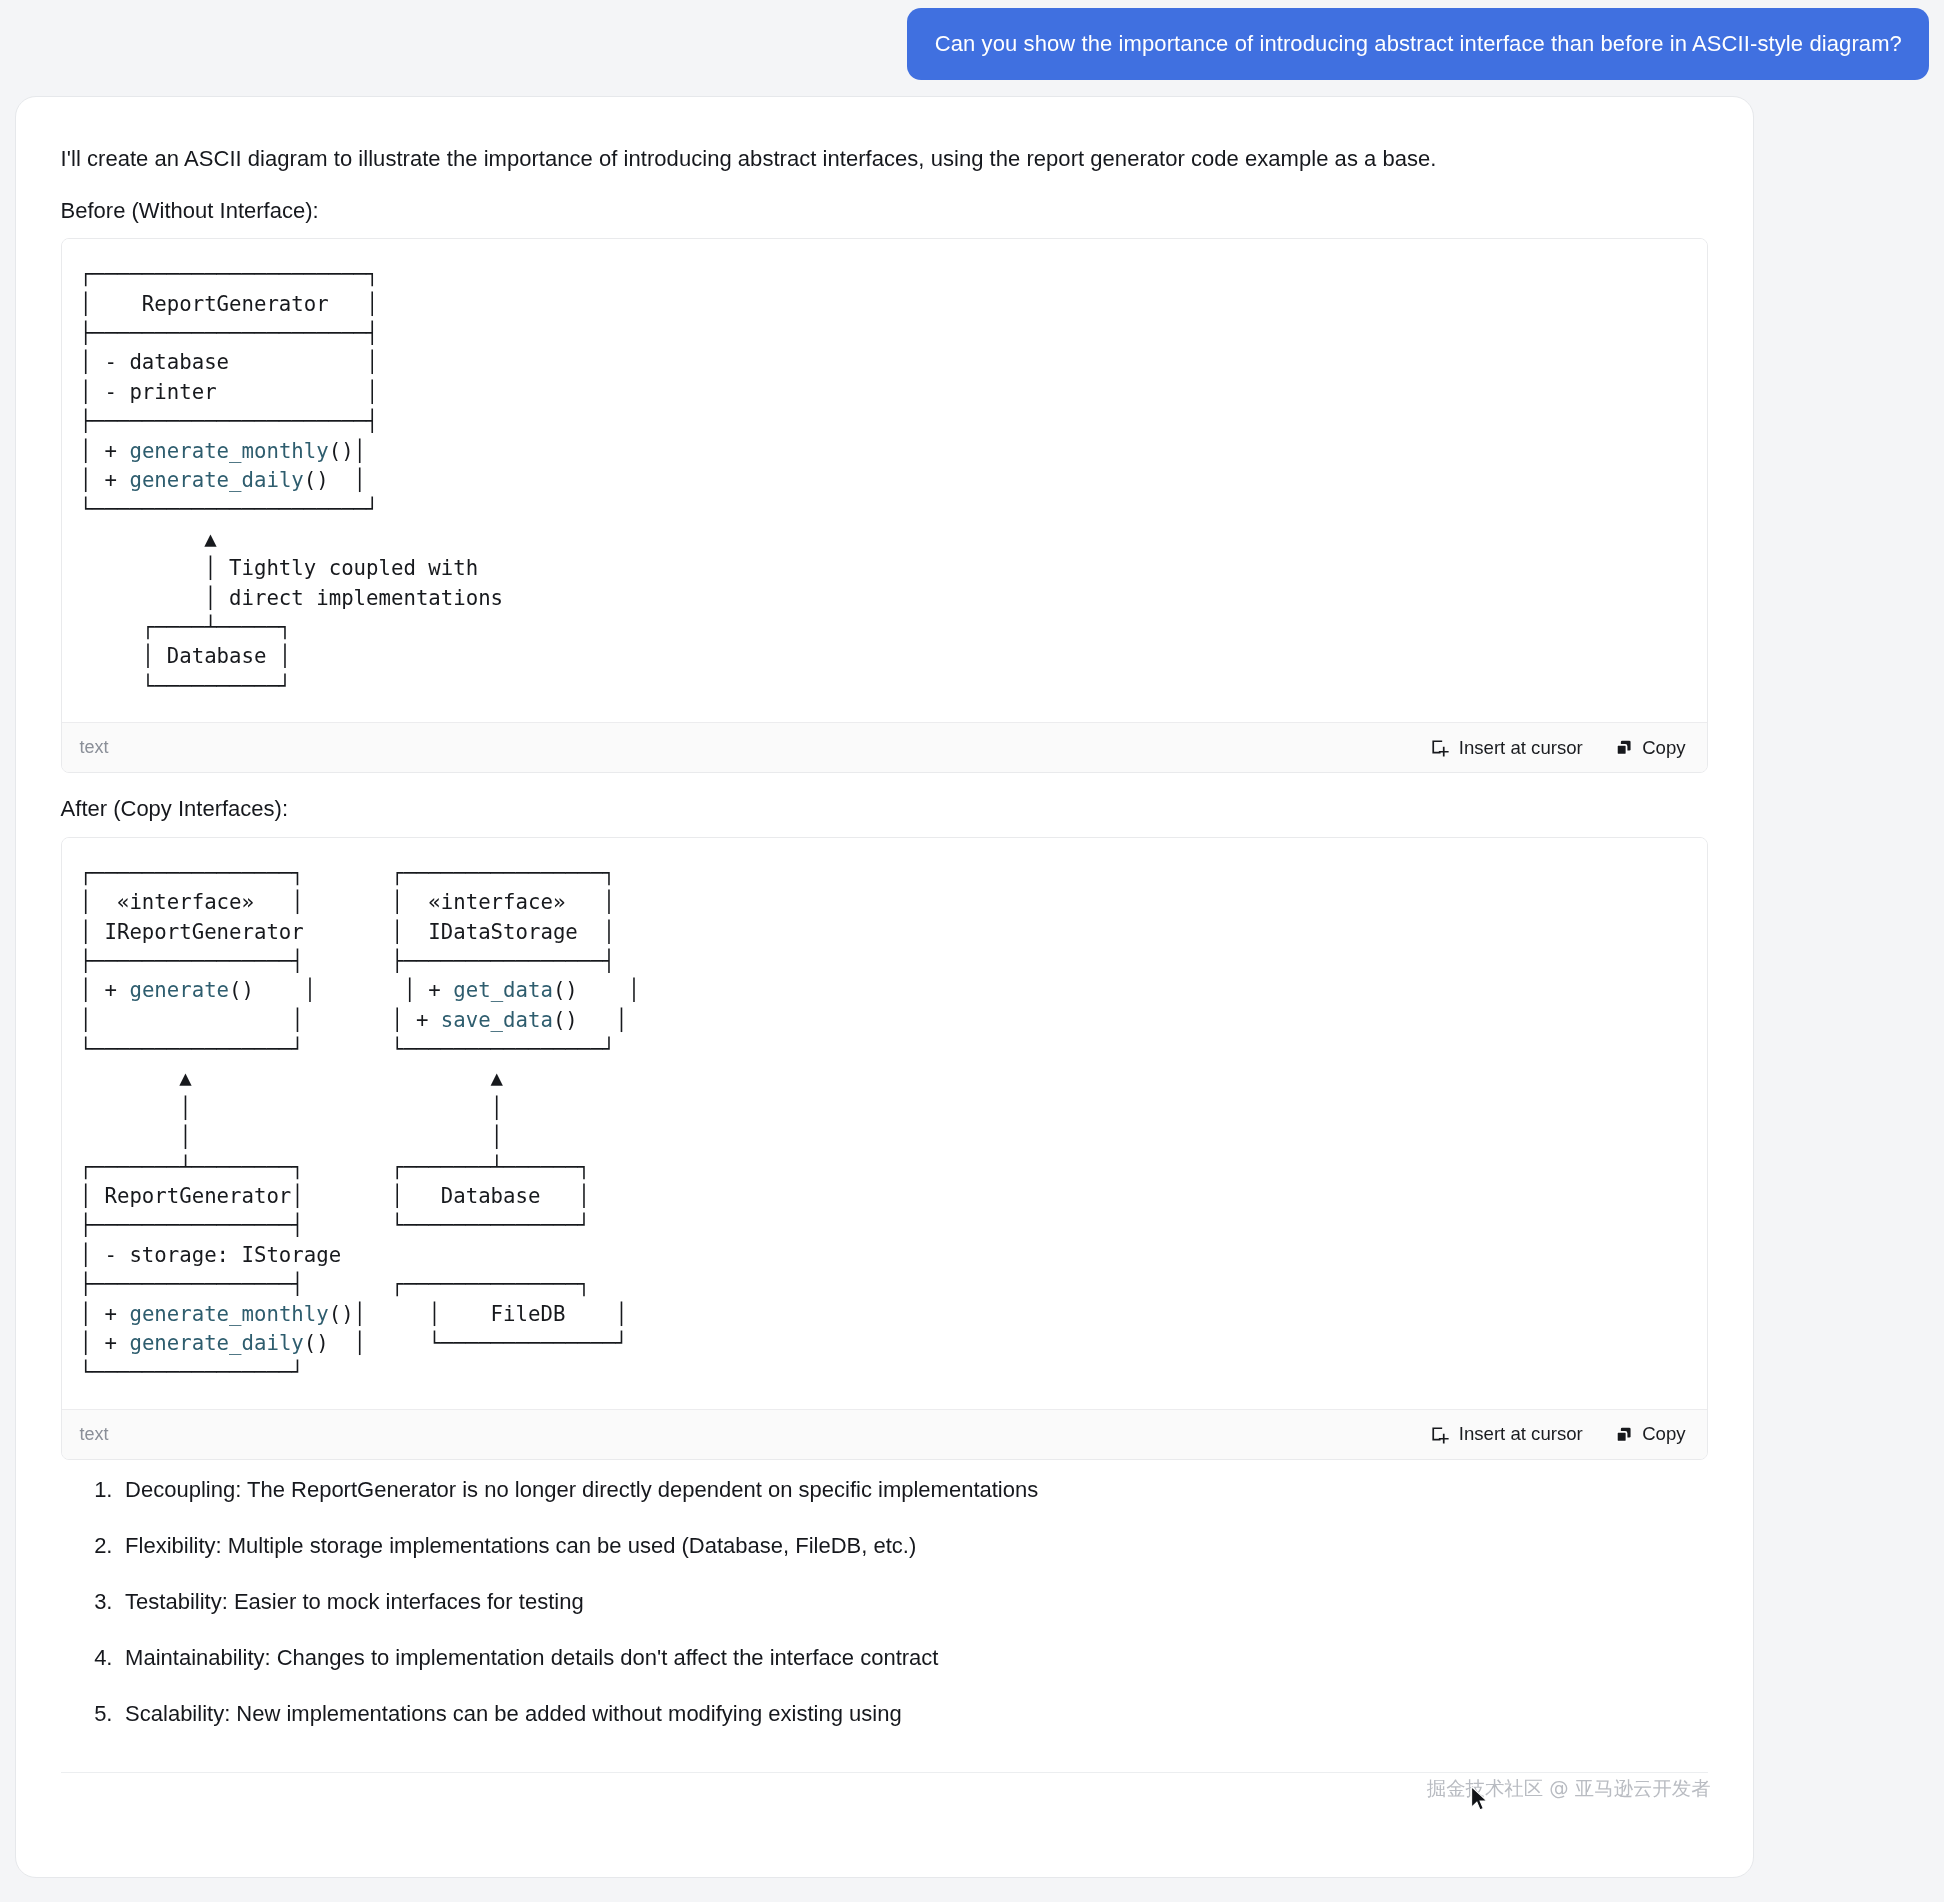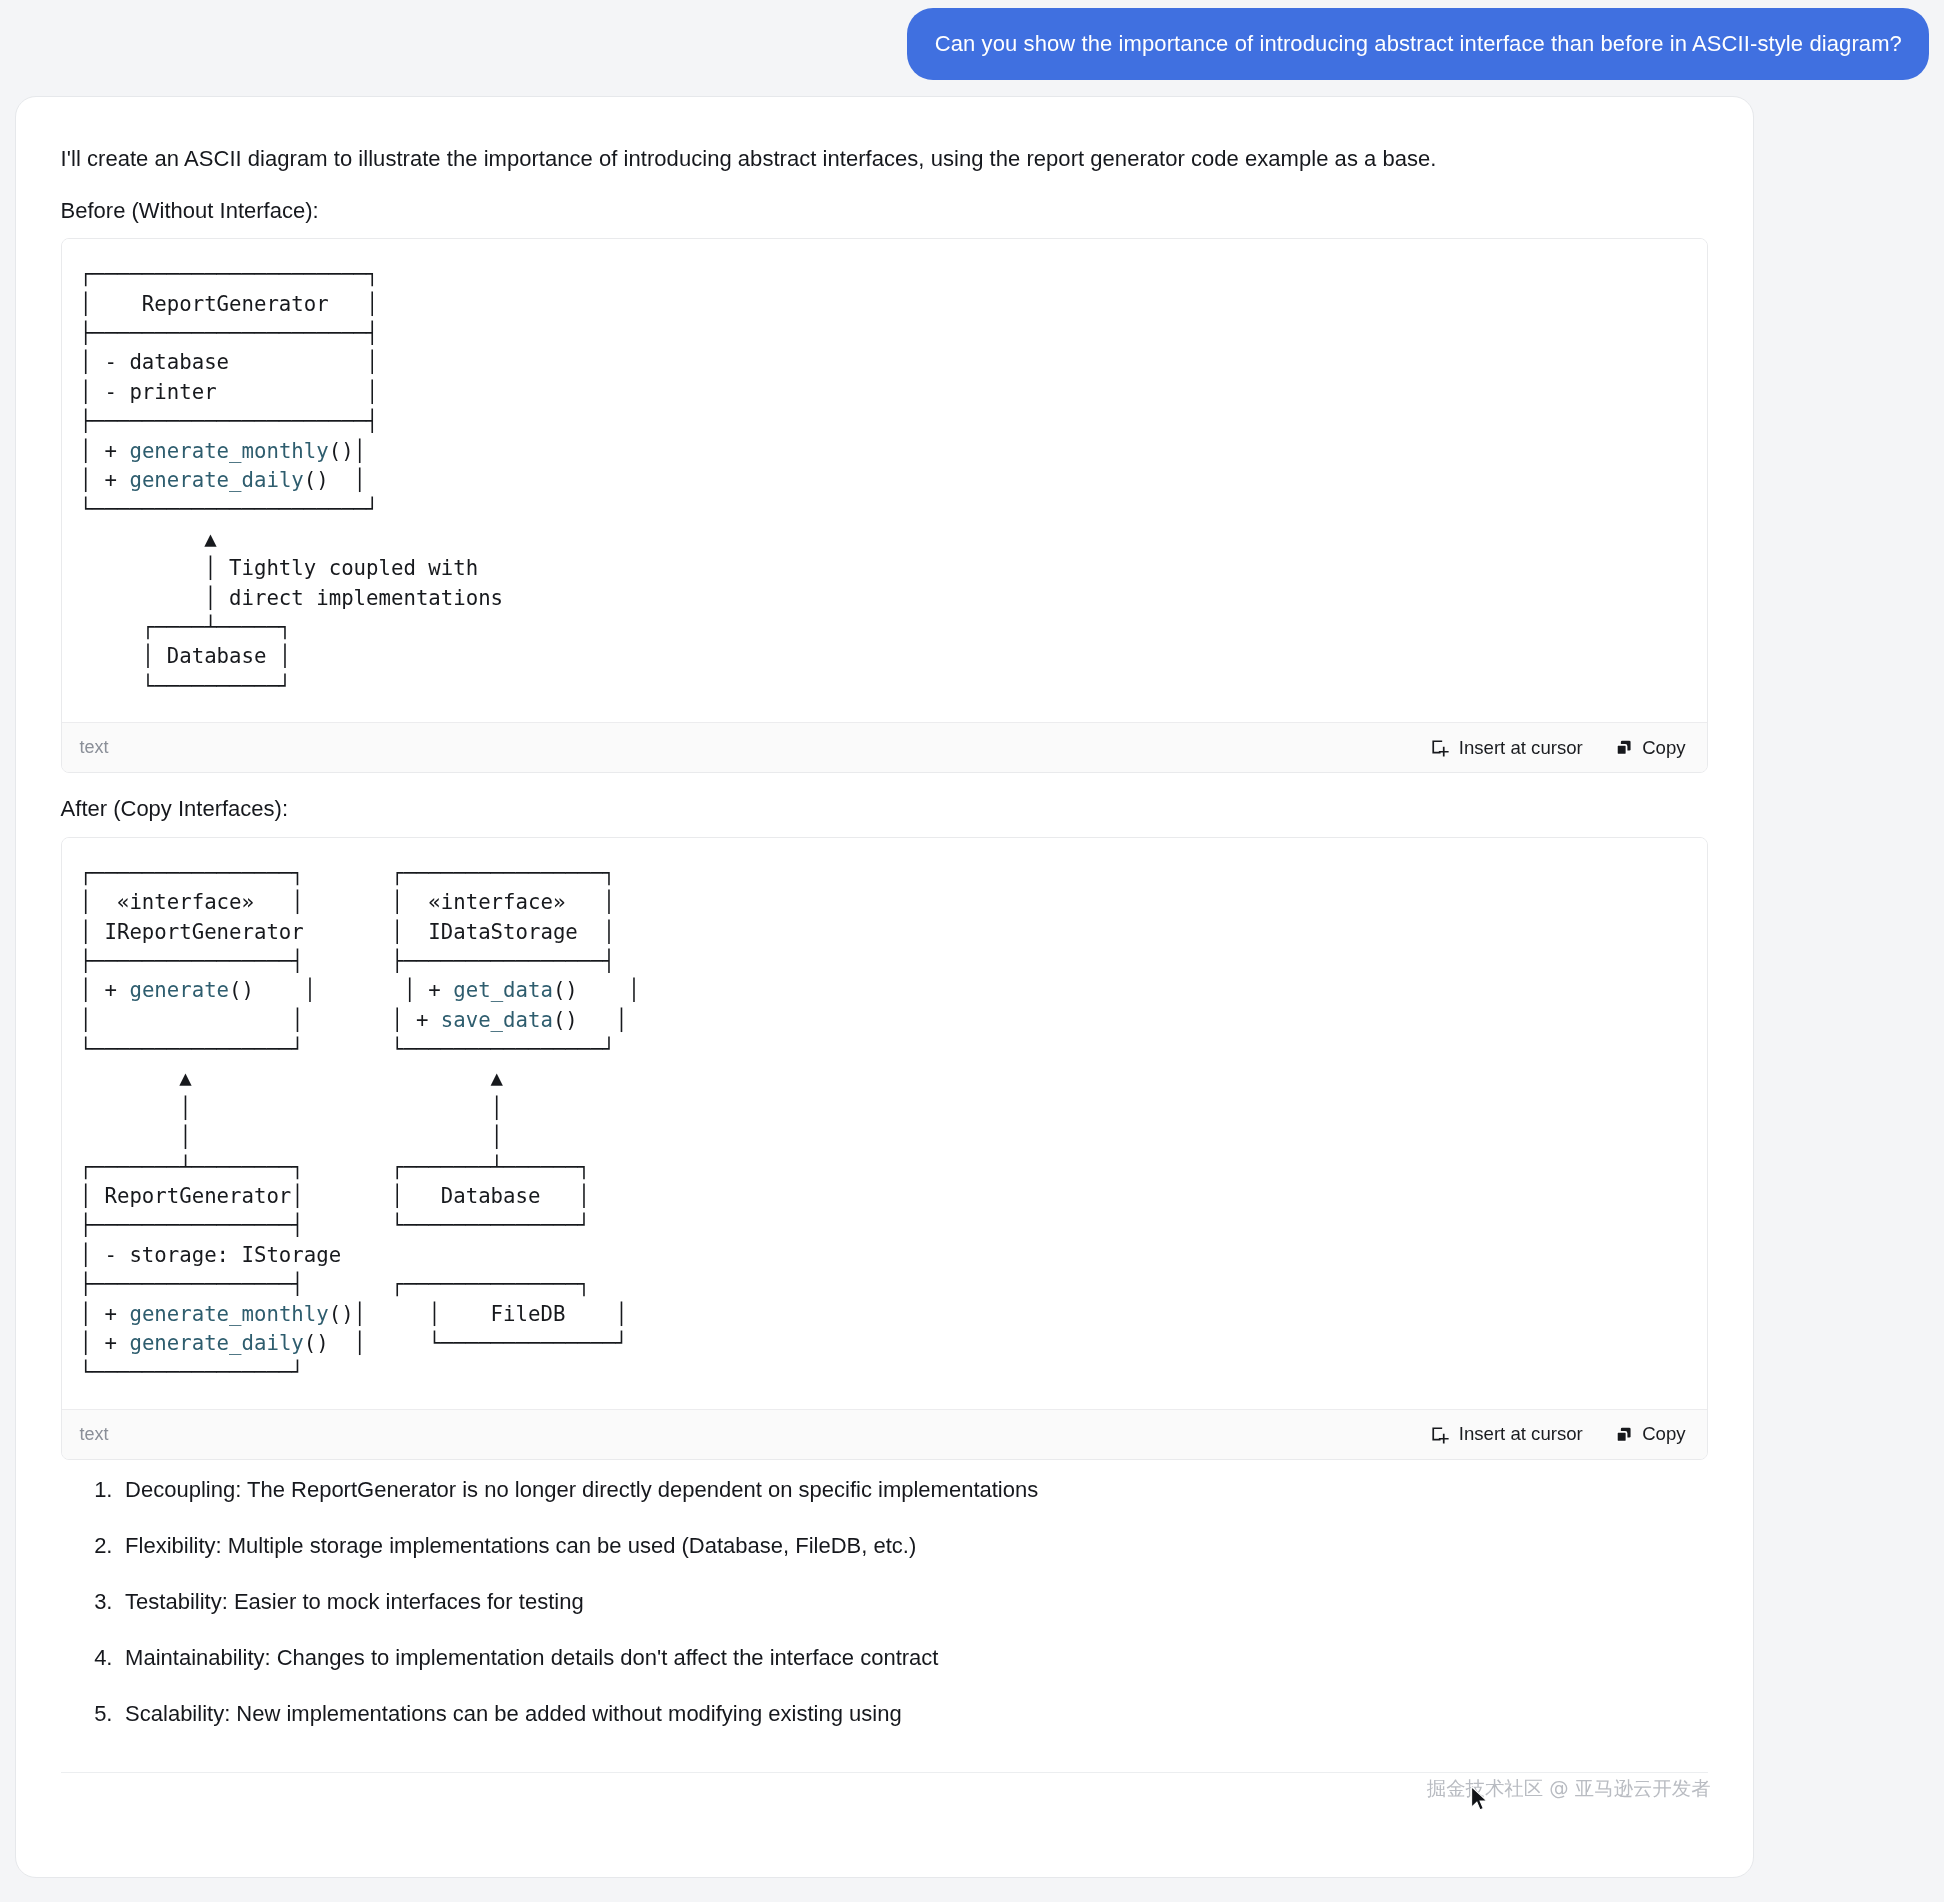--- a/index.html
+++ b/index.html
@@ -21,21 +21,21 @@
 
   
   .user-row {
     display: flex;
     justify-content: flex-end;
     padding: 8px 14.6px 0 0;
   }
   .user-bubble {
     background: #4070e0;
     color: #ffffff;
-    border-radius: 26px;
+    border-radius: 14px;
     padding: 21px 27.5px;
     font-size: 22px;
     line-height: 1.35;
     max-width: 1426px;
     letter-spacing: 0.1px;
     text-align: center;
   }
 
   
   .assistant-card {

